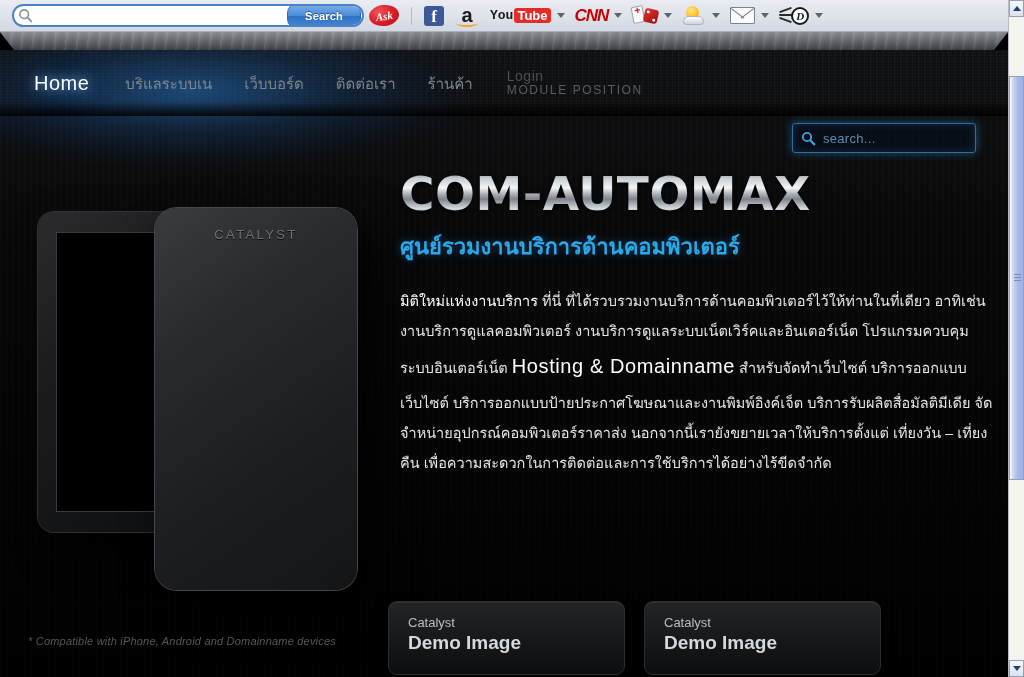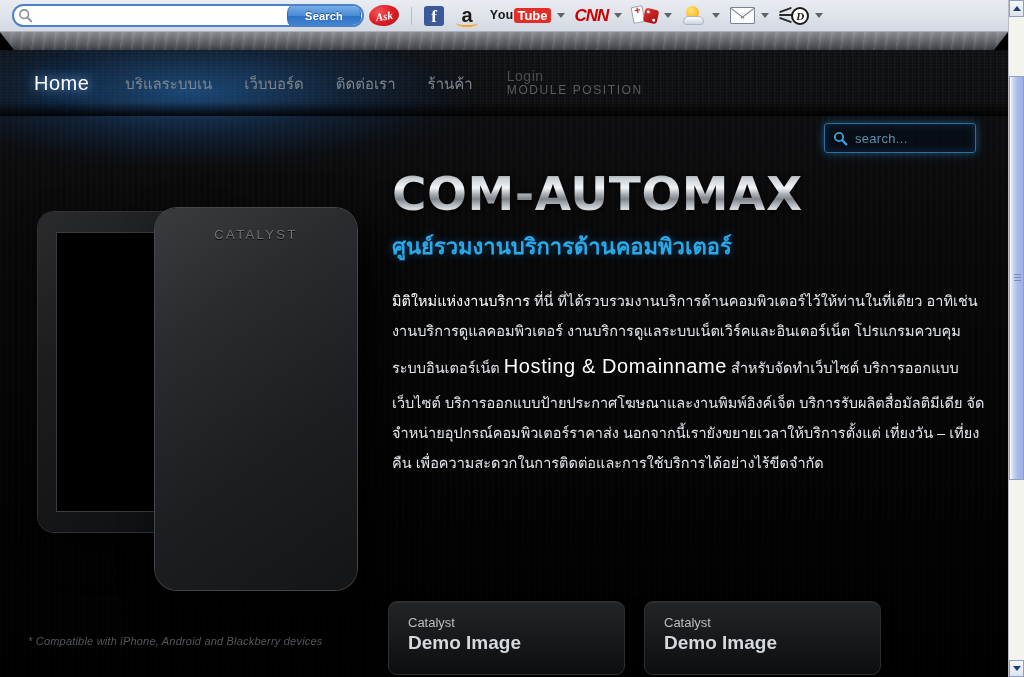--- a/index.html
+++ b/index.html
@@ -318,21 +318,21 @@
   }
   .nav-module .login {
     color: #4b4f55; font-size: 14px; letter-spacing: .5px;
   }
   .nav-module .modpos {
     color: #5a5e64; font-size: 12px; letter-spacing: 1.6px;
   }
 
   .site-search {
     position: absolute; right: 32px; top: 73px;
-    width: 152px; height: 30px;
+    width: 184px; height: 30px;
     background: rgba(6,14,24,.65);
     border: 1px solid #2c6e9e;
     border-radius: 3px;
     box-shadow: 0 0 10px rgba(40,140,210,.55), inset 0 0 8px rgba(20,70,120,.55);
     display: flex; align-items: center;
     padding: 0 8px;
     cursor: text;
   }
   .site-search .mag-c {
     width: 15px; height: 15px; flex: none; margin-right: 7px;
@@ -384,21 +384,21 @@
   }
 
   .compat-note {
     position: absolute; left: 28px; bottom: 30px;
     color: #54585d;
     font-size: 11px; font-style: italic;
     letter-spacing: .2px;
   }
 
   
-  .content { position: absolute; left: 392px; top: 120px; width: 600px; }
+  .content { position: absolute; left: 400px; top: 120px; width: 600px; }
   .headline {
     font-size: 47px; font-weight: bold;
     letter-spacing: .5px;
     line-height: 1;
     background: linear-gradient(to bottom,
         #6f7478 0%, #c9ced3 18%, #f2f5f7 38%,
         #a8adb2 52%, #7e848a 62%, #d4d9de 82%, #9aa0a6 100%);
     -webkit-background-clip: text;
     background-clip: text;
     color: transparent;
@@ -556,21 +556,21 @@
     </div>
 
     <div class="tablet">
       <div class="screen"></div>
     </div>
 
     <div class="phone">
       <div class="brand">CATALYST</div>
     </div>
 
-    <div class="compat-note">* Compatible with iPhone, Android and Blackberry devices</div>
+    <div class="compat-note">* Compatible with iPhone, Android and Domainname devices</div>
 
     <div class="content">
       <div class="headline">COM-AUTOMAX</div>
       <div class="subhead">ศูนย์รวมงานบริการด้านคอมพิวเตอร์</div>
       <div class="body-copy">
         <b>มิติใหม่แห่งงานบริการ</b><span> ที่นี่  ที่ได้รวบรวมงานบริการด้านคอมพิวเตอร์ไว้ให้ท่านในที่เดียว อาทิเช่น  งานบริการดูแลคอมพิวเตอร์ งานบริการดูแลระบบเน็ตเวิร์คและอินเตอร์เน็ต โปรแกรมควบคุมระบบอินเตอร์เน็ต  </span><span class="lat">Hosting &amp; Domainname</span><span> สำหรับจัดทำเว็บไซต์ บริการออกแบบเว็บไซต์  บริการออกแบบป้ายประกาศโฆษณาและงานพิมพ์อิงค์เจ็ต  บริการรับผลิตสื่อมัลติมีเดีย  จัดจำหน่ายอุปกรณ์คอมพิวเตอร์ราคาส่ง  นอกจากนี้เรายังขยายเวลาให้บริการตั้งแต่  เที่ยงวัน – เที่ยงคืน เพื่อความสะดวกในการติดต่อและการใช้บริการได้อย่างไร้ขีดจำกัด</span>
       </div>
     </div>
 
     <div class="demo-row">

